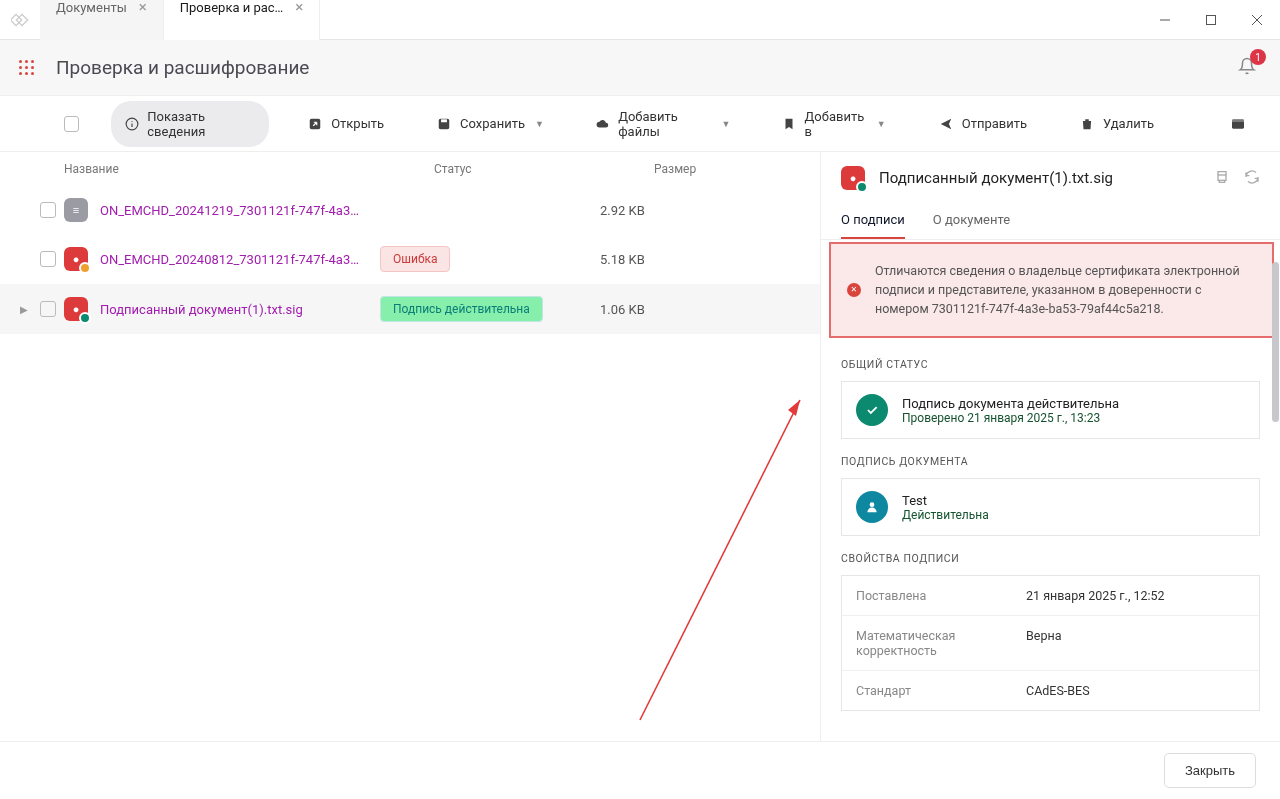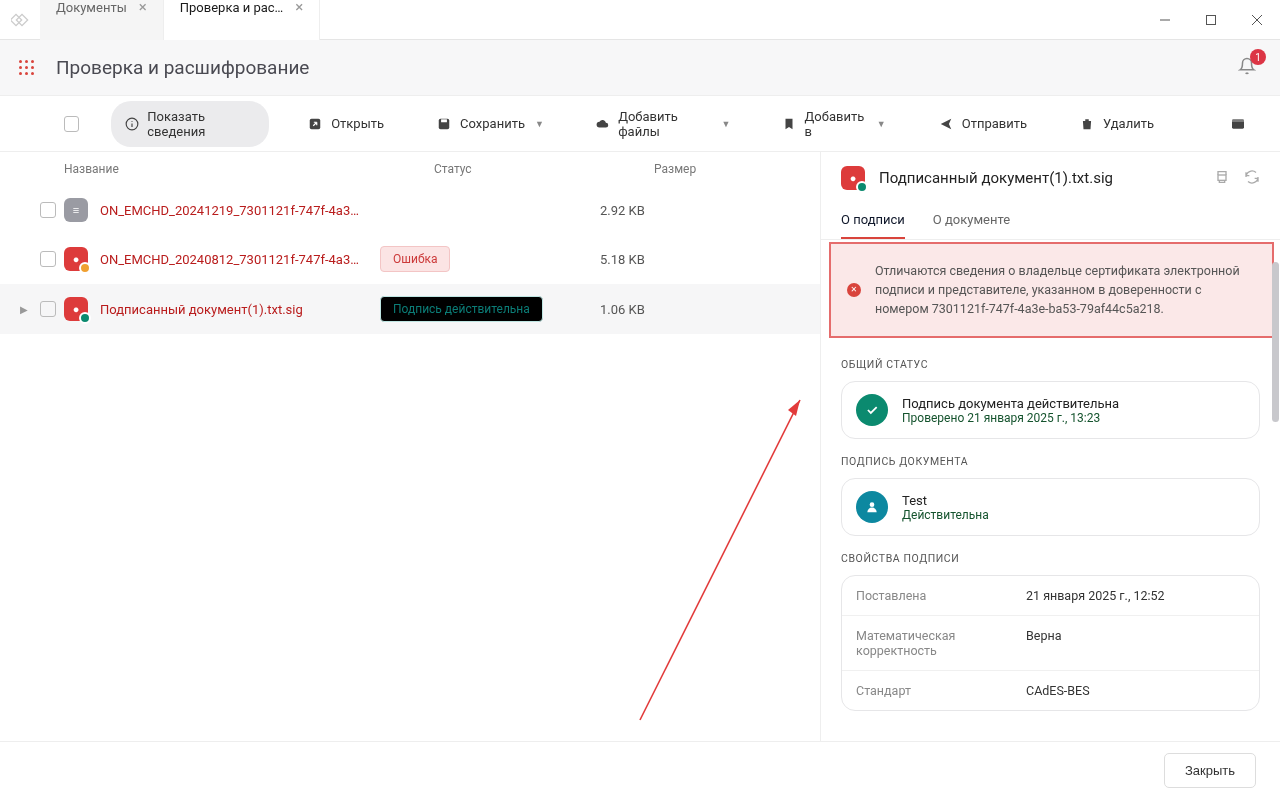--- a/index.html
+++ b/index.html
@@ -127,30 +127,30 @@
 .file-icon.gray { background: #9a9ba3; }
 .file-icon.red { background: #dd3b3b; }
 .file-icon .inner { color: #fff; font-size: 11px; }
 .badge-corner {
   position: absolute; bottom: -3px; right: -3px;
   width: 12px; height: 12px; border-radius: 50%;
   border: 2px solid #fff;
 }
 .badge-corner.warn { background: #f0a030; }
 .badge-corner.ok { background: #0b8a6f; }
-.row-name { flex: 0 0 280px; padding-right: 12px; white-space: nowrap; overflow: hidden; text-overflow: ellipsis; color: #b91c1c; }
+.row-name { flex: 0 0 280px; padding-right: 12px; white-space: nowrap; overflow: hidden; text-overflow: ellipsis; color: #a21caf; }
 .row-status { flex: 0 0 220px; }
 .status-pill {
   display: inline-block;
   padding: 5px 12px;
   border-radius: 4px;
   font-size: 12px;
 }
 .status-pill.error { background: #fbe4e4; color: #cc3a3a; border: 1px solid #f3c5c5; }
-.status-pill.valid { background: #000000; color: #0b7d77; border: 1px solid #bfe6e3; }
+.status-pill.valid { background: #86efac; color: #0b7d77; border: 1px solid #bfe6e3; }
 .row-size { flex: 0 0 100px; color: #555; }
 
 .detail-pane {
   flex: 1;
   border-left: 1px solid #eee;
   display: flex;
   flex-direction: column;
   overflow-y: auto;
   padding-bottom: 12px;
   position: relative;
@@ -206,21 +206,21 @@
 .section { padding: 10px 20px 6px; }
 .section-label {
   font-size: 10.5px;
   letter-spacing: 0.6px;
   color: #555;
   text-transform: uppercase;
   margin-bottom: 10px;
 }
 .status-card, .signer-card, .props-card {
   border: 1px solid #e6e6e8;
-  border-radius: 14px;
+  border-radius: 0;
   padding: 12px 14px;
   display: flex;
   gap: 14px;
   align-items: center;
 }
 .props-card { display: block; padding: 0; }
 .circle-icon {
   width: 32px; height: 32px; border-radius: 50%;
   display: flex; align-items: center; justify-content: center;
   color: #fff; flex-shrink: 0;

